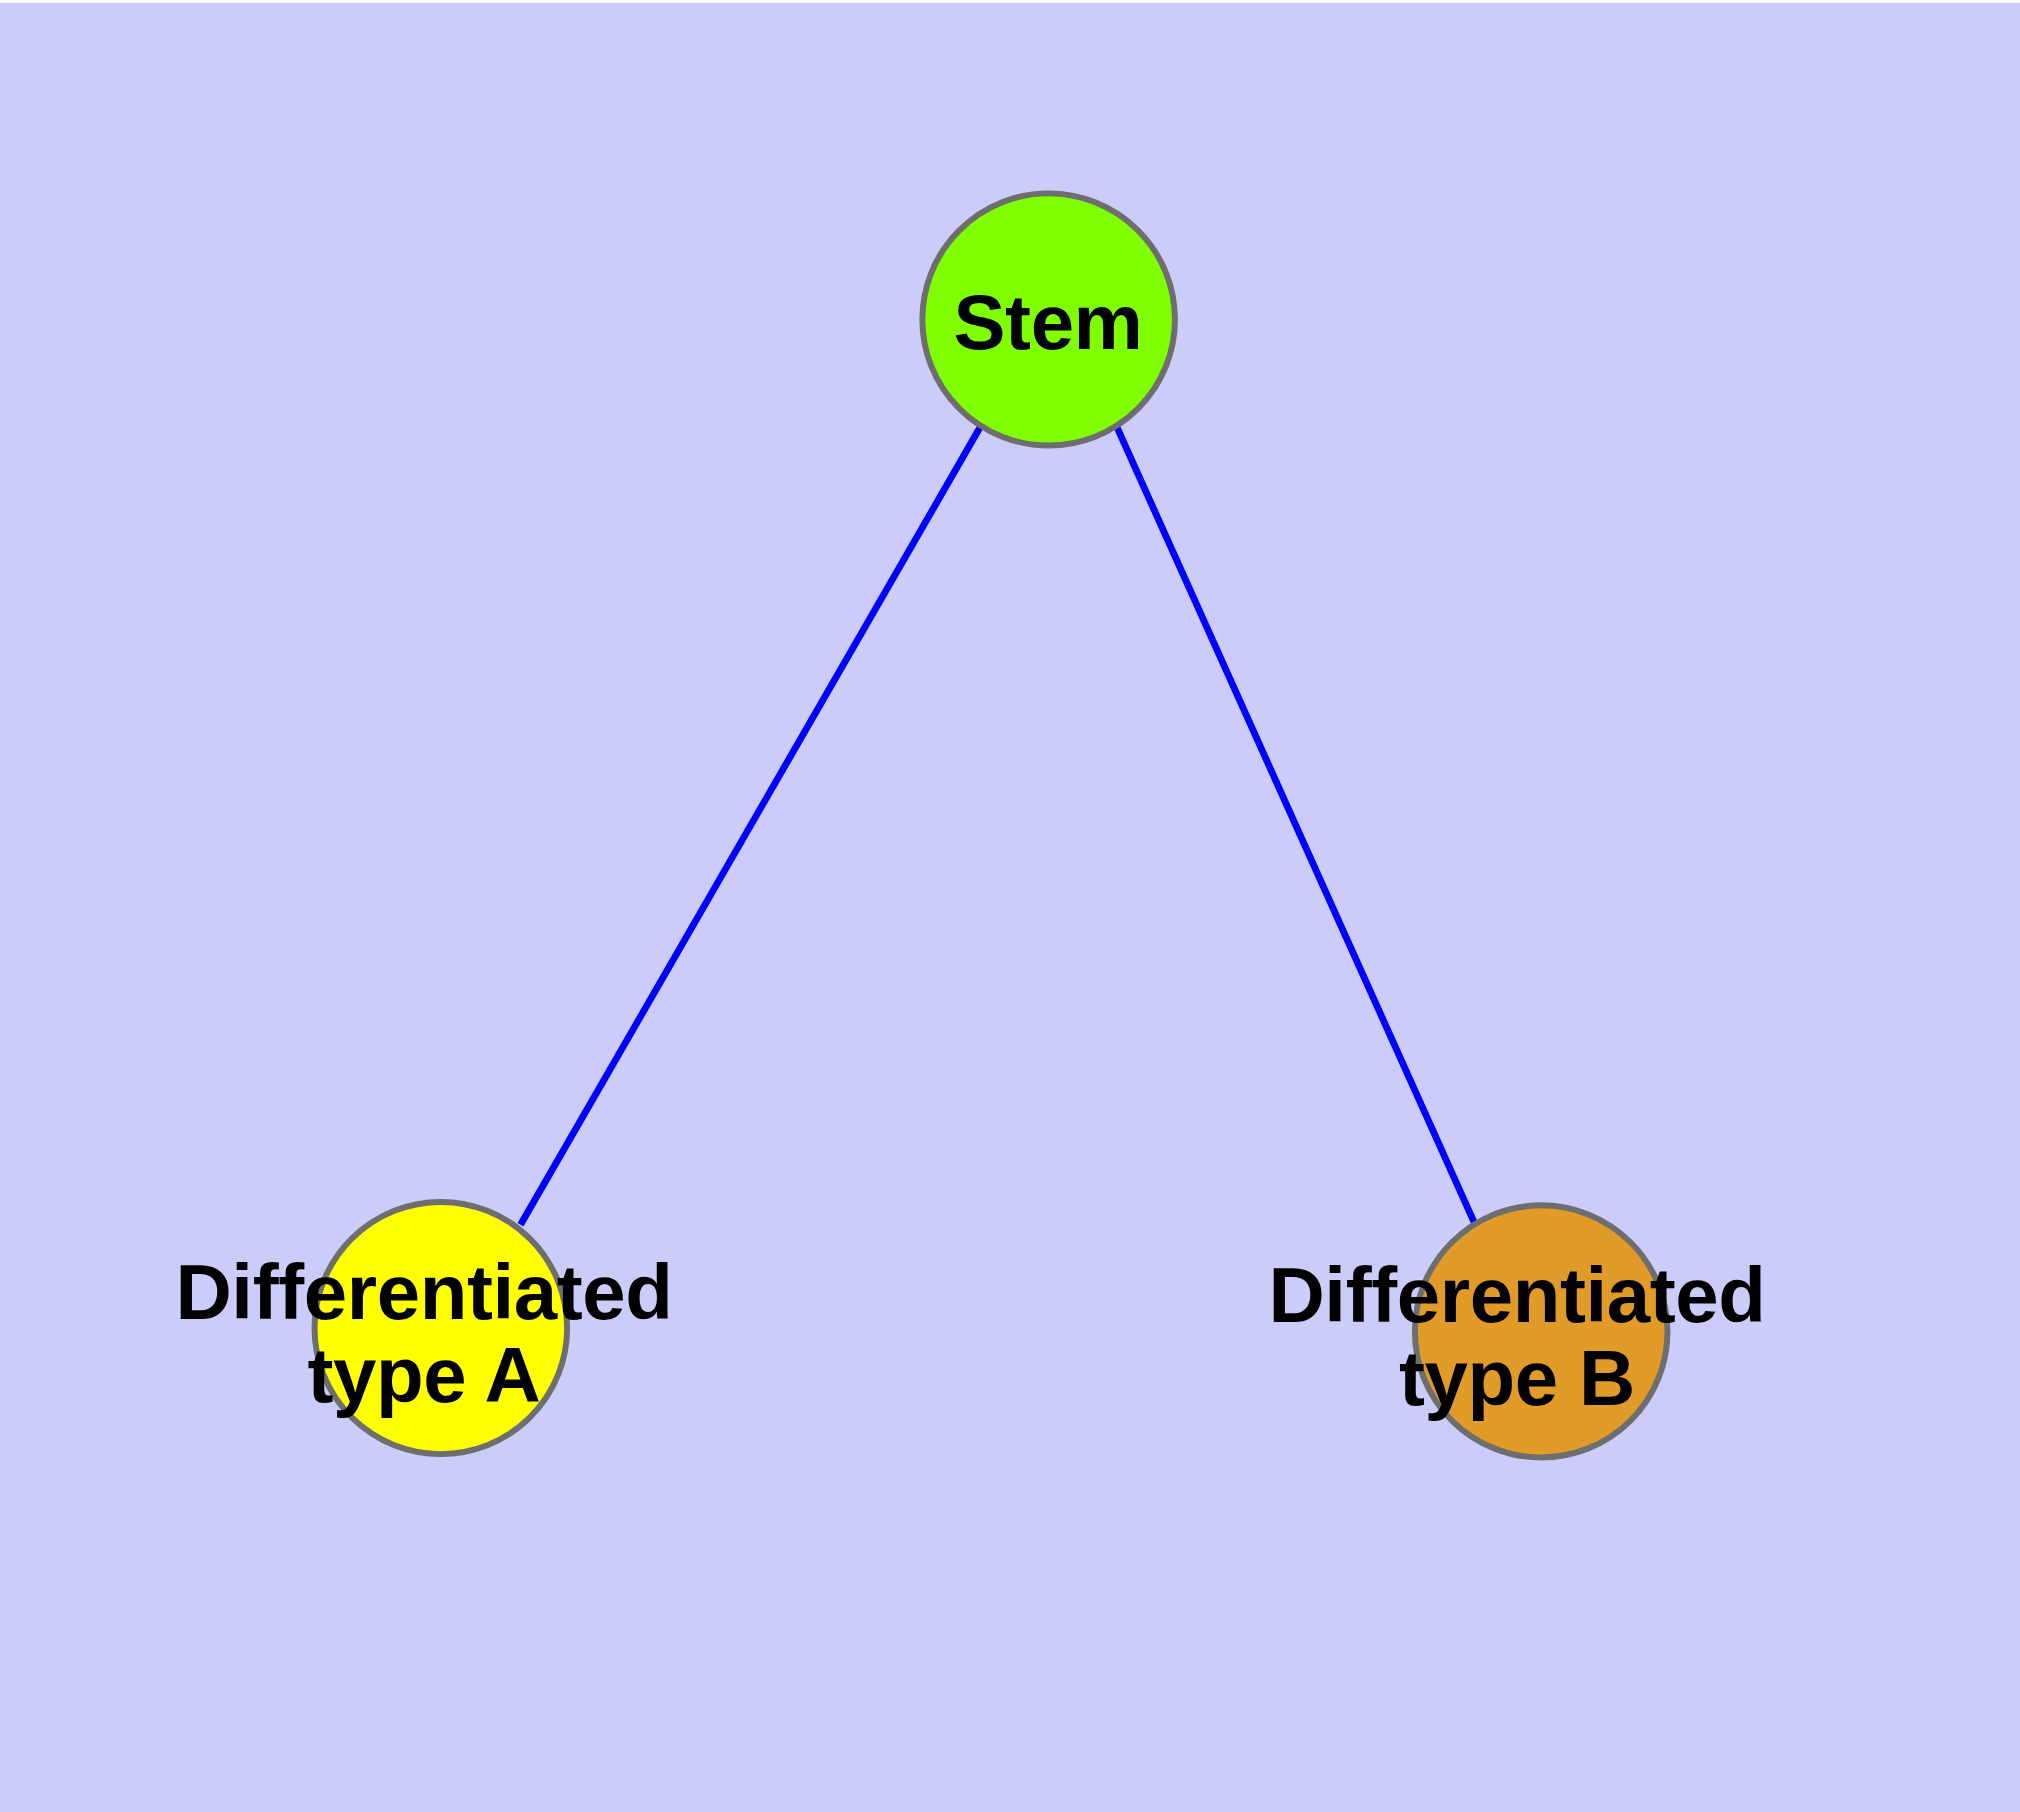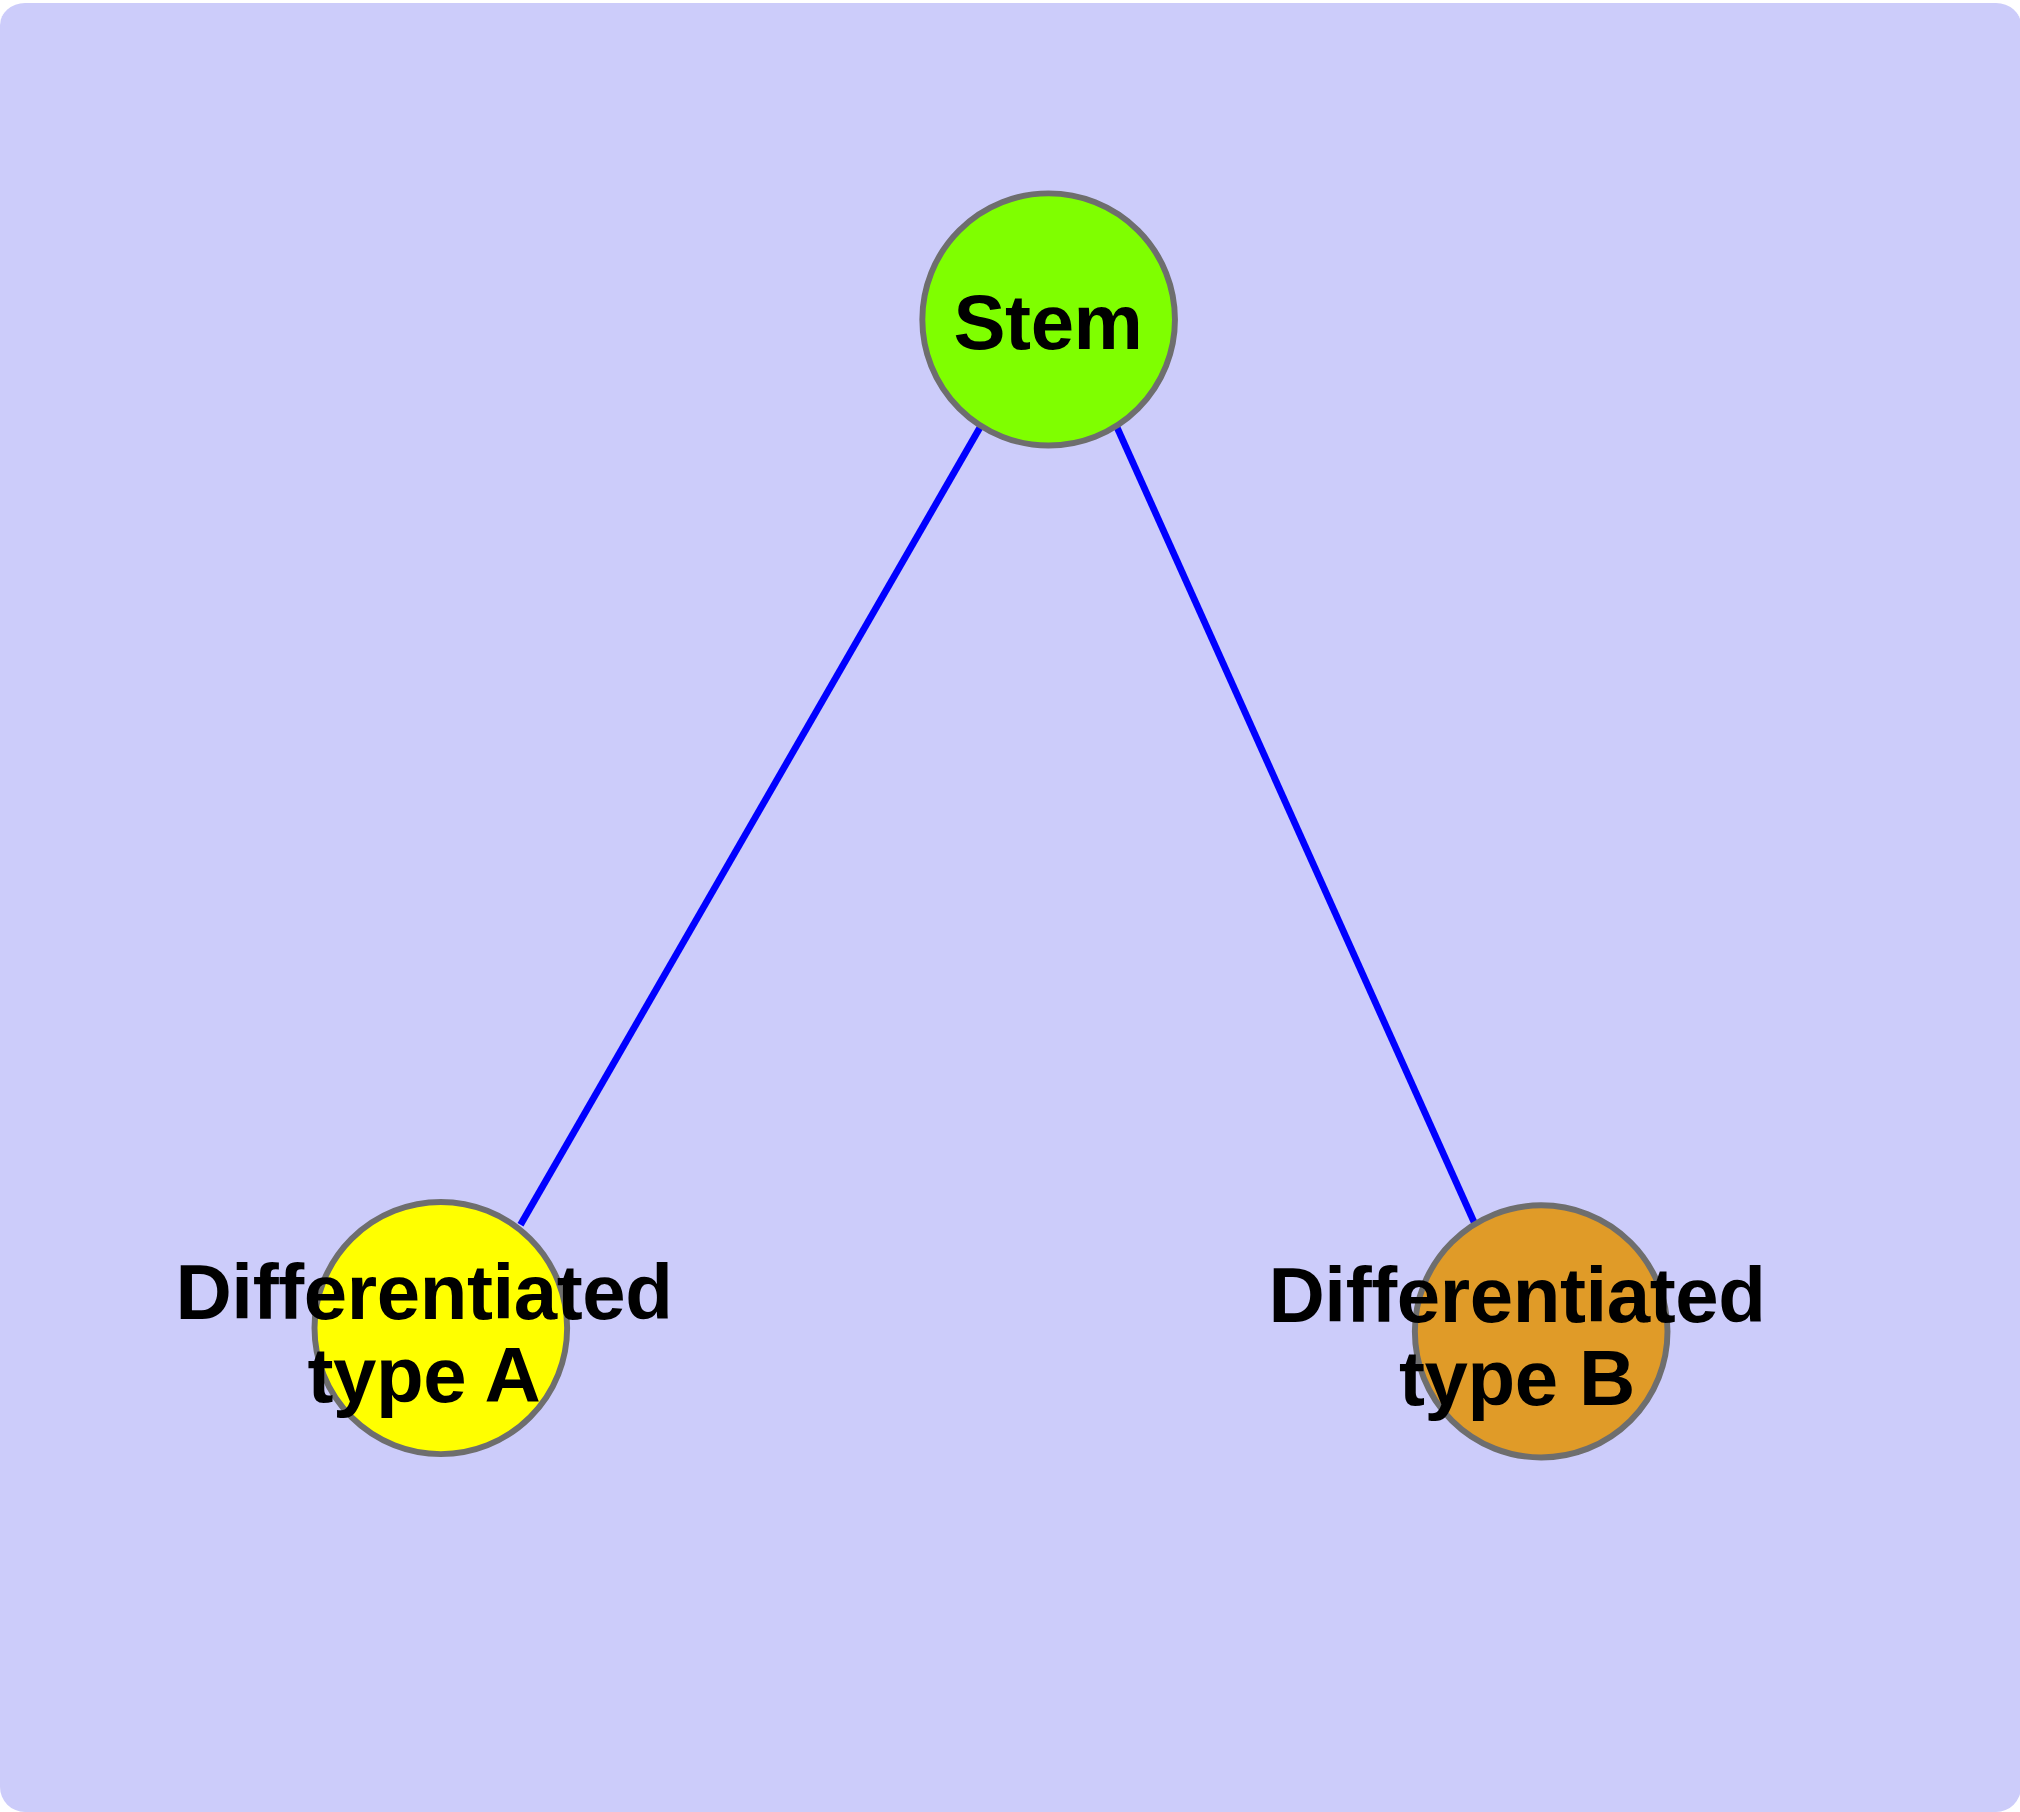--- a/index.html
+++ b/index.html
@@ -10,21 +10,20 @@
   }
   #canvas {
     position: relative;
     width: 2021px;
     height: 1812px;
     background: #ccccfa;
     border-top: 3.4px solid #ffffff;
     box-sizing: border-box;
     overflow: hidden;
     font-family: "Liberation Sans", "DejaVu Sans", sans-serif;
-    border-radius: 25px;
   }
   #graph-svg {
     position: absolute;
     top: 0;
     left: 0;
     width: 100%;
     height: 100%;
     display: block;
   }
   .node-label {

